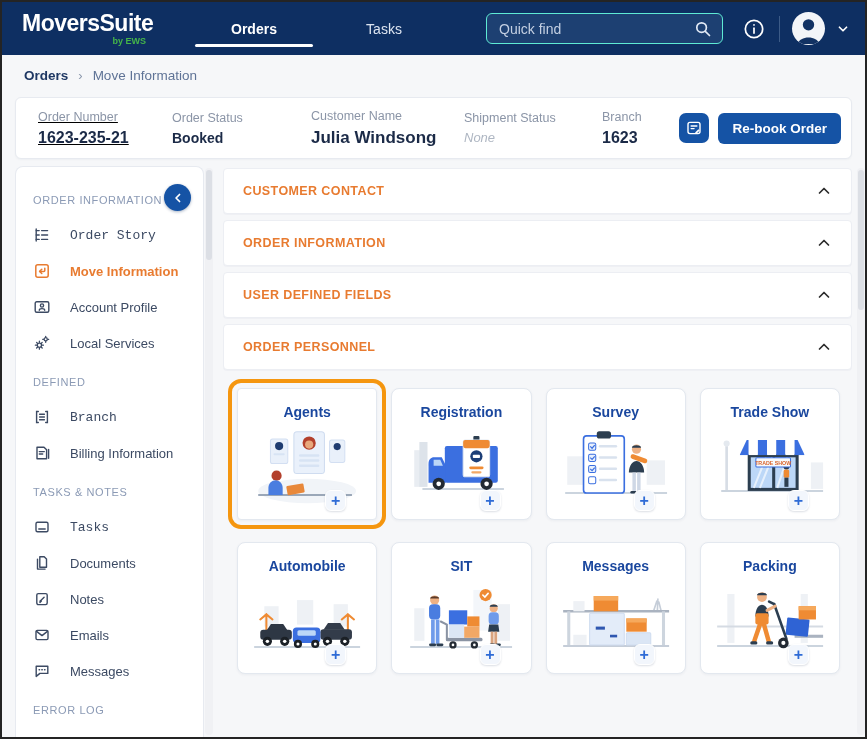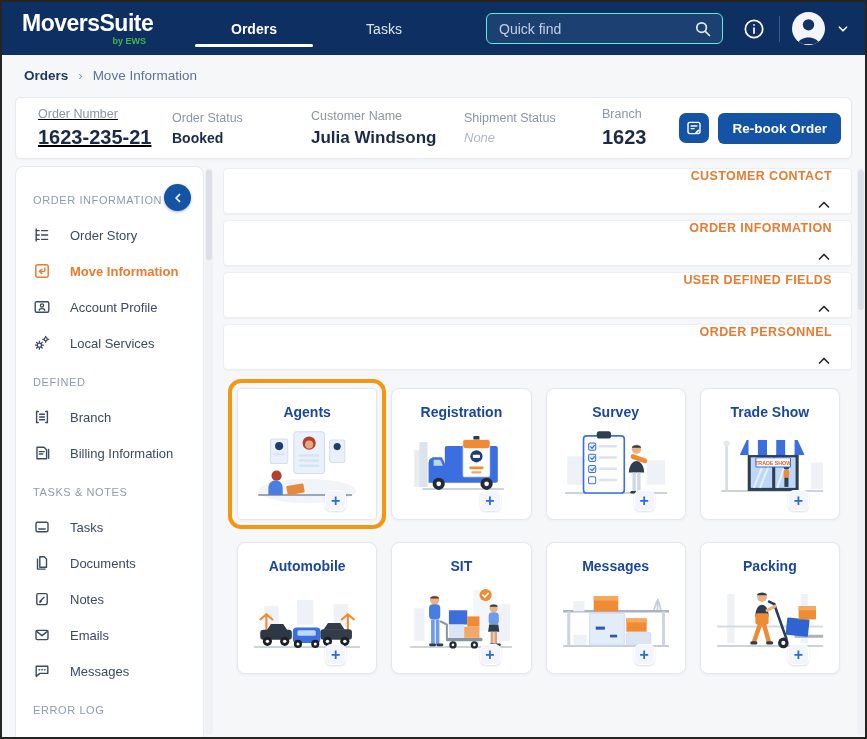--- a/index.html
+++ b/index.html
@@ -44,53 +44,53 @@
   .crumb.last { color:#5f7396; }
   .crumb-sep { color:#8a97ab; margin:0 10px; font-size:13px; }
   
   .order-bar {
     margin: 2px 13px 0 13px; background:#fff; border:1px solid #e7eaf0; border-radius:6px;
     height:62px; display:flex; align-items:center; padding:0 10px 0 22px; flex-shrink:0;
     box-shadow: 0 1px 2px rgba(20,40,80,0.04);
   }
   .ob-field { display:flex; flex-direction:column; justify-content:center; gap:5px; }
   .ob-label { font-size:12.5px; color:#8b95a7; }
-  .ob-value { font-size:20px; font-weight:bold; color:#1b2a47; }
+  .ob-value { font-size:16px; font-weight:bold; color:#1b2a47; }
   .ob-value.status { font-size:14px; }
   .ob-value.muted { font-size:13px; font-weight:normal; font-style:italic; color:#aeb6c2; }
   .ob-f0{width:134px;text-decoration:underline;} .ob-f1{width:139px;} .ob-f2{width:153px;} .ob-f3{width:138px;} .ob-f4{flex:1;}
   .note-btn { width:30px; height:30px; border-radius:7px; background:#1553a5; border:none; cursor:pointer;
     display:flex; align-items:center; justify-content:center; margin-right:9px; }
   .rebook-btn { height:31px; padding:0 14px; border-radius:6px; background:#1553a5; border:none; cursor:pointer;
     color:#fff; font-size:13.5px; font-weight:bold; font-family:inherit; }
   
   .content-row { flex:1; display:flex; margin-top:7px; overflow:hidden; }
   
   .sidebar {
     width:189px; margin-left:13px; background:#fff; border:1px solid #e7eaf0; border-bottom:none;
     border-radius:8px 8px 0 0; padding-top:20px; position:relative; flex-shrink:0;
   }
   .side-header { font-size:11px; letter-spacing:0.6px; color:#8b9ab5; padding:0 17px; margin-bottom:4px; position:relative; height:26px; display:flex; align-items:center; }
-  .side-header + .side-item { margin-top:2px; }
+  .side-header + .side-item { margin-top:2px;font-family:Liberation Mono, monospace; }
   .collapse-btn { position:absolute; right:12px; top:-3px; width:27px; height:27px; border-radius:50%;
     background:#1553a5; border:none; cursor:pointer; display:flex; align-items:center; justify-content:center;
     box-shadow:0 1px 3px rgba(10,40,90,.35); }
   .side-item { height:36px; display:flex; align-items:center; padding:0 17px; cursor:pointer; }
   .side-item .sicon { width:18px; height:18px; display:flex; align-items:center; justify-content:center; flex-shrink:0; }
   .side-item .slabel { margin-left:19px; font-size:13px; color:#3c4a63; }
   .side-item.active .slabel { color:#e87b30; font-weight:bold; }
   .side-section { margin-top:8px; }
   
   .scroll-strip { width:8px; background:#f0f1f4; border-radius:4px; margin:2px 0 2px 1px; flex-shrink:0; position:relative; }
   .scroll-strip .thumb { position:absolute; top:2px; left:1px; right:1px; height:90px; border-radius:3px; background:#dcdfe5; }
   
   .main { flex:1; padding:2px 4px 0 10px; overflow:hidden; }
   .acc-section { background:#fff; border:1px solid #eceef3; border-radius:4px; height:46px; margin-bottom:6px;
-    display:flex; align-items:flex-end; justify-content:space-between; padding:0 19px; cursor:pointer;
-    box-shadow:0 1px 1px rgba(20,40,80,.03);flex-direction:column; }
+    display:flex; align-items:center; justify-content:space-between; padding:0 19px; cursor:pointer;
+    box-shadow:0 1px 1px rgba(20,40,80,.03); }
   .acc-title { color:#e87b30; font-size:12.5px; font-weight:bold; letter-spacing:0.4px; }
   .acc-chevron { display:flex; }
   .acc-chevron.down svg { transform:rotate(180deg); }
   
   .cards-grid { display:grid; grid-template-columns:repeat(4,1fr); gap:22px 14px; margin:18px 12px 0 14px; }
   .mcard { background:#fff; border:1px solid #e3e8ef; border-radius:8px; height:132px; cursor:pointer;
     display:flex; flex-direction:column; box-shadow:0 1px 3px rgba(20,40,80,.05); position:relative; }
   .mcard.selected { outline:4px solid #f5960f; outline-offset:5px; border-radius:4px; }
   .mcard-title { text-align:center; margin-top:15px; font-size:14px; font-weight:bold; color:#1a479e; }
   .illus { flex:1; position:relative; margin:2px 8px 6px 8px; }

